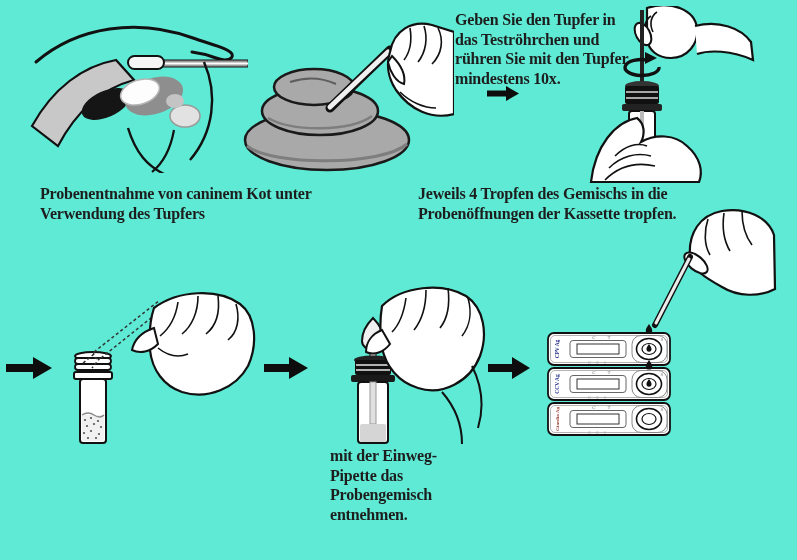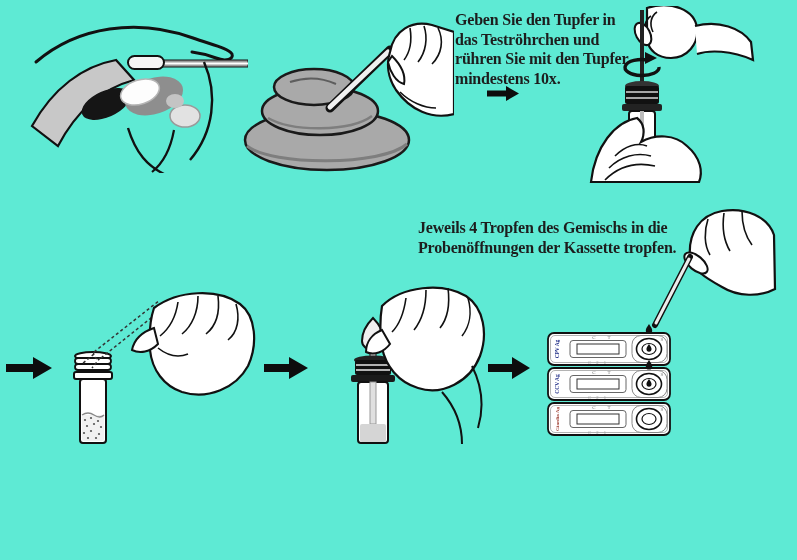--- a/index.html
+++ b/index.html
@@ -94,21 +94,23 @@
       <rect x="46" y="140" width="22" height="20" rx="2" fill="#c9c9c9"></rect>
     </g>
     <g>
       <path d="M6 176 C10 140 30 116 52 112 C60 118 60 128 56 136 C70 128 90 128 102 140 C116 152 118 166 114 176 Z" fill="#fff" stroke="#111" stroke-width="2.2"></path>
       <path d="M30 150 C40 140 52 136 62 140" fill="none" stroke="#111" stroke-width="1.6"></path>
       <path d="M24 162 C36 150 52 146 66 150" fill="none" stroke="#111" stroke-width="1.6"></path>
       <path d="M20 174 C34 160 52 156 70 160" fill="none" stroke="#111" stroke-width="1.6"></path>
     </g>
   </svg>
 
-  <div class="caption" style="left:418px;top:184px;width:370px;margin-top:34px;">Jeweils 4 Tropfen des Gemischs in die
+  <div class="caption" style="left:40px;top:184px;width:370px;">Probenentnahme von caninem Kot unter
+Verwendung des Tupfers</div>
+  <div class="caption" style="left:418px;top:184px;width:370px;">Jeweils 4 Tropfen des Gemischs in die
 Probenöffnungen der Kassette tropfen.</div>
 
   <svg class="arrow" style="left:6px;top:357px;" width="46" height="22" viewBox="0 0 46 22">
     <polygon points="0,7 27,7 27,0 46,11 27,22 27,15 0,15" fill="#0d0d0d"></polygon>
   </svg>
 
   <svg class="abs" style="left:58px;top:288px;" width="200" height="160" viewBox="0 0 200 160">
     <g>
       <ellipse cx="35" cy="68" rx="18" ry="4" fill="#fff" stroke="#111" stroke-width="2"></ellipse>
       <rect x="17" y="70" width="36" height="6" rx="3" fill="#fff" stroke="#111" stroke-width="1.8"></rect>
@@ -244,14 +246,18 @@
     </g>
 
     <g fill="#111">
       <path transform="translate(111,124)" d="M0 -5 C1.8 -2.2 3.2 -0.6 3.2 1.4 A3.2 3.2 0 1 1 -3.2 1.4 C-3.2 -0.6 -1.8 -2.2 0 -5 Z"></path>
       <path transform="translate(111,143) scale(0.8)" d="M0 -5 C1.8 -2.2 3.2 -0.6 3.2 1.4 A3.2 3.2 0 1 1 -3.2 1.4 C-3.2 -0.6 -1.8 -2.2 0 -5 Z"></path>
       <path transform="translate(111,160)" d="M0 -5 C1.8 -2.2 3.2 -0.6 3.2 1.4 A3.2 3.2 0 1 1 -3.2 1.4 C-3.2 -0.6 -1.8 -2.2 0 -5 Z"></path>
       <path transform="translate(111,178) scale(0.8)" d="M0 -5 C1.8 -2.2 3.2 -0.6 3.2 1.4 A3.2 3.2 0 1 1 -3.2 1.4 C-3.2 -0.6 -1.8 -2.2 0 -5 Z"></path>
     </g>
   </svg>
 
+  <div class="caption" style="left:330px;top:446px;width:180px;">mit der Einweg-
+Pipette das
+Probengemisch
+entnehmen.</div>
 
 </div>
 
 </body></html>

